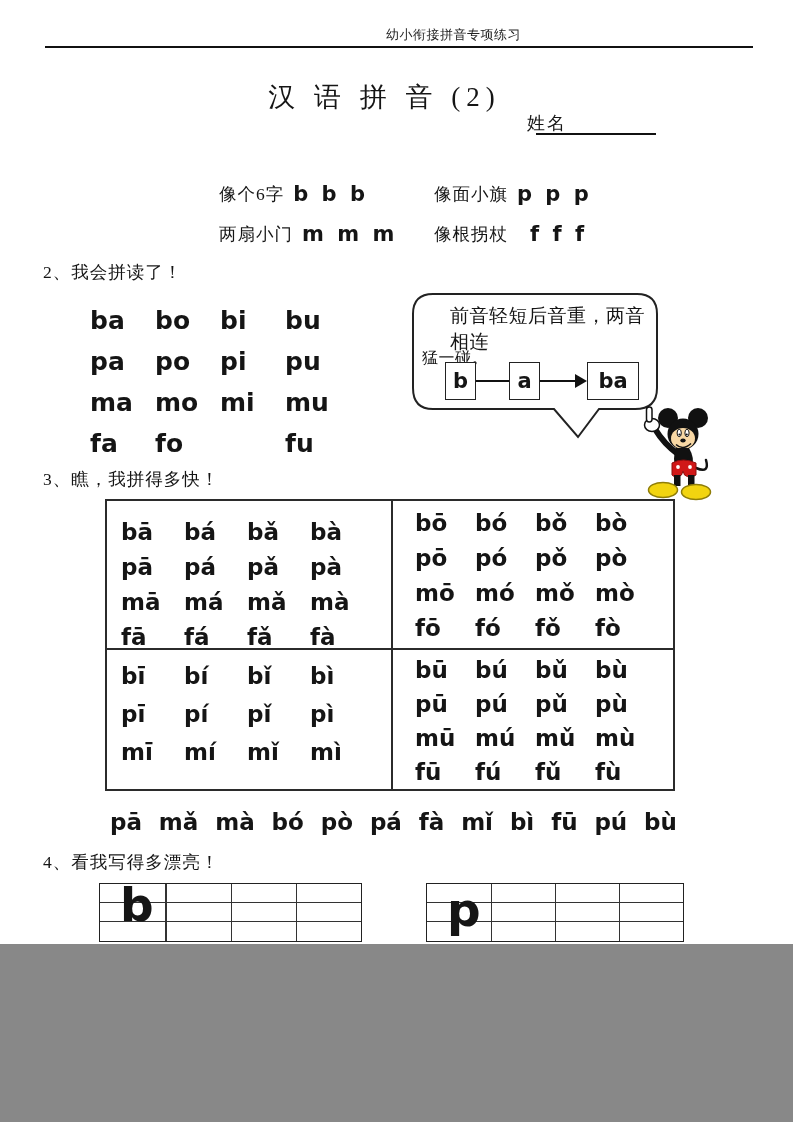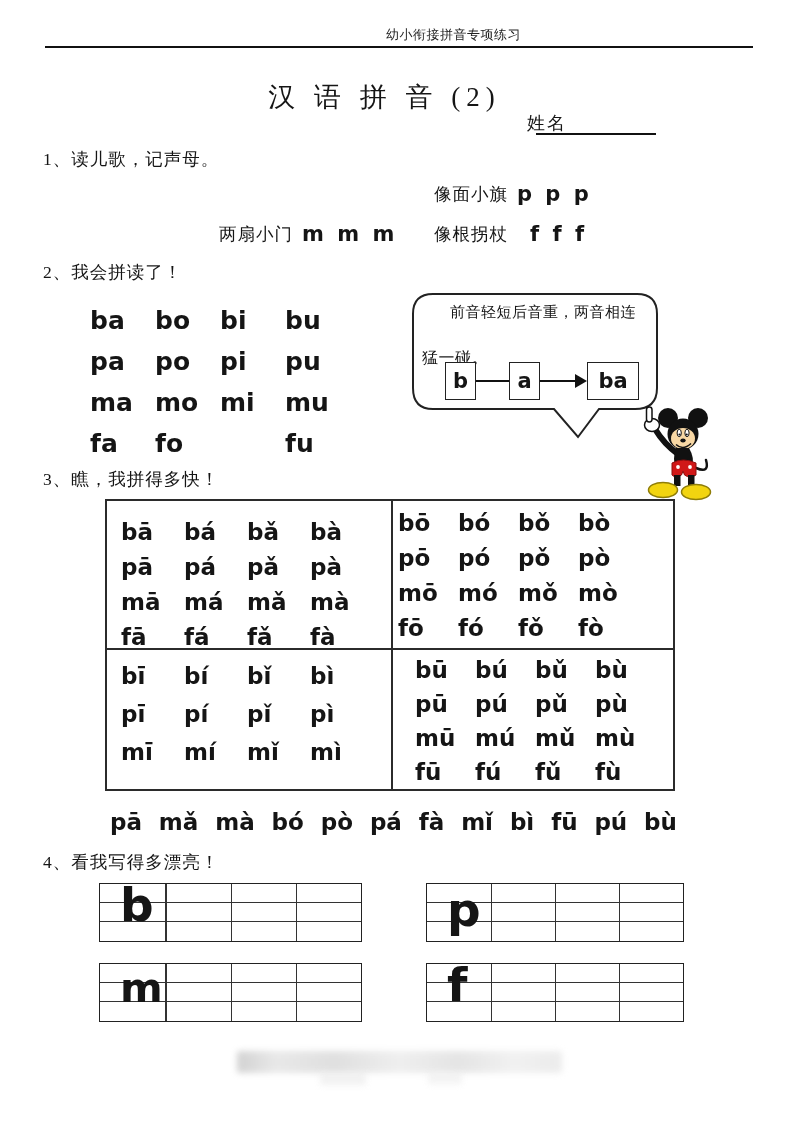--- a/index.html
+++ b/index.html
@@ -1,17 +1,17 @@
 <!DOCTYPE html>
 <html><head>
 <meta charset="utf-8">
 <style>
   html,body{margin:0;padding:0;background:#888;}
   .page{
-    position:relative; width:793px; height:1122px; margin:0 auto;
+    position:relative; width:793px; height:944px; margin:0 auto;
     background:#ffffff; overflow:hidden;
     font-family:"Liberation Serif", serif; color:#151515;
   }
   .abs{position:absolute;}
   .py{font-family:"DejaVu Sans", sans-serif; font-weight:bold;}
 
   
   .hdr-text{left:386px; top:26px; font-size:13px; letter-spacing:0.5px; color:#222;}
   .hdr-line{left:45px; top:46px; width:708px; height:2px; background:#111;}
 
@@ -38,21 +38,21 @@
   .spell-grid{
     left:90px; top:300px;
     display:grid; grid-template-columns:repeat(4,65px); grid-auto-rows:41px;
     align-items:center;
   }
   .spell-grid .py{font-size:25px;}
 
   
   .bubble{left:411px; top:292px; width:250px; height:150px;}
   .bubble svg{position:absolute; left:0; top:0;}
-  .bub-t1{left:39px; top:11px; font-size:15px; letter-spacing:0.5px;}
+  .bub-t1{left:39px; top:11px; font-size:19px; letter-spacing:0.5px;}
   .bub-t2{left:11px; top:56px; font-size:16px; letter-spacing:0.5px;}
   .bub-box{border:1.5px solid #222; background:#fff; display:flex; align-items:center; justify-content:center; height:36px;}
   .bub-box .py{font-size:21px;}
   .box-b{left:34px; top:70px; width:29px;}
   .box-a{left:98px; top:70px; width:29px;}
   .box-ba{left:176px; top:70px; width:50px;}
   .conn{height:2px; background:#111; top:88px;}
   .conn1{left:65px; width:33px;}
   .conn2{left:129px; width:38px;}
   .arrow-head{left:164px; top:82px; width:0; height:0;
@@ -61,21 +61,21 @@
   
   .mickey{left:632px; top:402px;}
 
   
   .tone-table{left:105px; top:499px; width:570px; height:292px; border:2px solid #2b2b2b; box-sizing:border-box;}
   .tt-v{left:284px; top:0; width:2px; height:100%; background:#2b2b2b;}
   .tt-h{left:0; top:147px; width:100%; height:2px; background:#2b2b2b;}
   .quad{display:grid; align-items:center;}
   .quad .py{font-size:23px;}
   .q-tl{left:14px; top:13px; width:266px; height:140px; grid-template-columns:repeat(4,63px); grid-auto-rows:35px;}
-  .q-tr{left:291px; top:4px; width:258px; height:140px; grid-template-columns:repeat(4,60px); grid-auto-rows:35px;}
+  .q-tr{left:308px; top:4px; width:258px; height:140px; grid-template-columns:repeat(4,60px); grid-auto-rows:35px;}
   .q-bl{left:14px; top:156px; width:266px; height:128px; grid-template-columns:repeat(4,63px); grid-auto-rows:38px; align-content:start;}
   .q-br{left:308px; top:152px; width:258px; height:136px; grid-template-columns:repeat(4,60px); grid-auto-rows:34px; align-content:start;}
 
   
   .practice{left:110px; top:809px; width:567px; display:flex; justify-content:space-between; align-items:baseline;}
   .practice .py{font-size:23px;}
 
   
   .wgrid{height:59px; border:1.8px solid #222; box-sizing:border-box; background:#fff;}
   .wg-b{left:99px;  top:883px; width:263px;}
@@ -101,21 +101,24 @@
 
 <div class="page">
 
   <div class="abs hdr-text">幼小衔接拼音专项练习</div>
   <div class="abs hdr-line"></div>
 
   <div class="abs title">汉 语 拼 音 (2)</div>
   <div class="abs name-label">姓名</div>
   <div class="abs name-line"></div>
 
-  <div class="abs sec-h s1-h">1、读儿歌，记声母。</div>
+  <div class="abs rhyme r1">
+    <span class="cn">像个6字</span>
+    <span class="py">b b b</span>
+  </div>
   <div class="abs rhyme r3">
     <span class="cn">两扇小门</span>
     <span class="py">m m m</span>
   </div>
   <div class="abs rhyme r2">
     <span class="cn">像面小旗</span>
     <span class="py">p p p</span>
   </div>
   <div class="abs rhyme r4">
     <span class="cn">像根拐杖</span>

